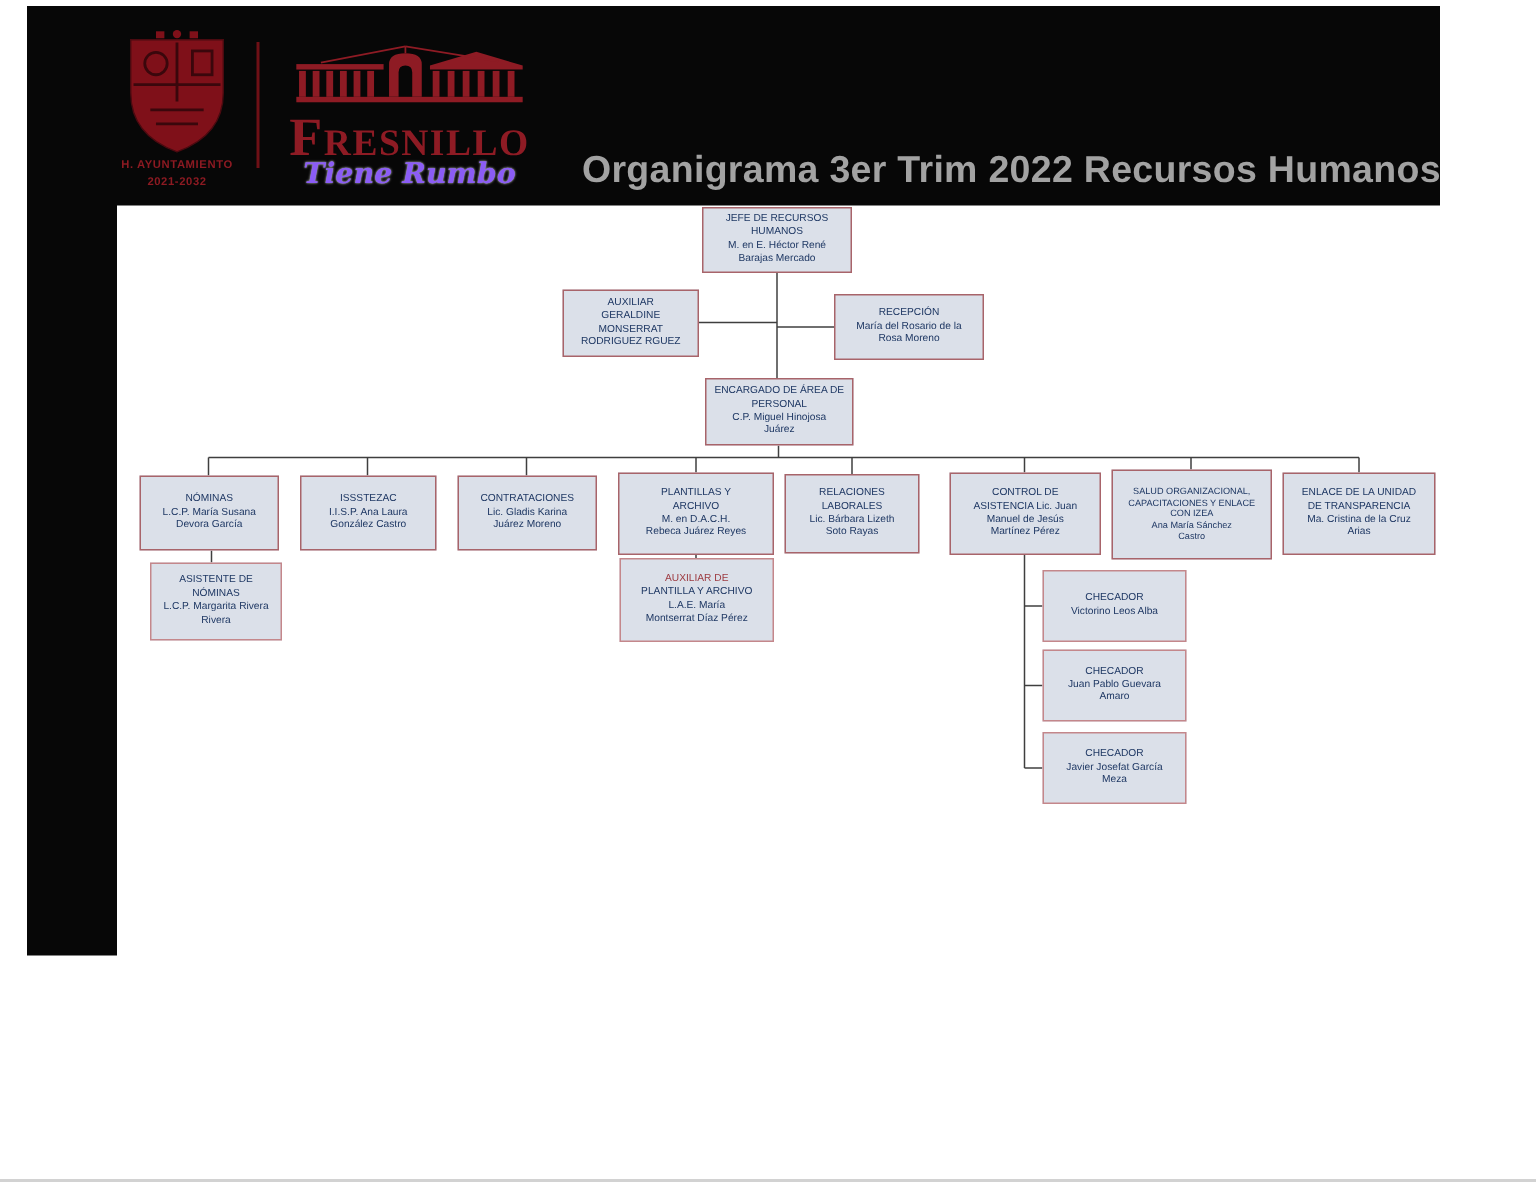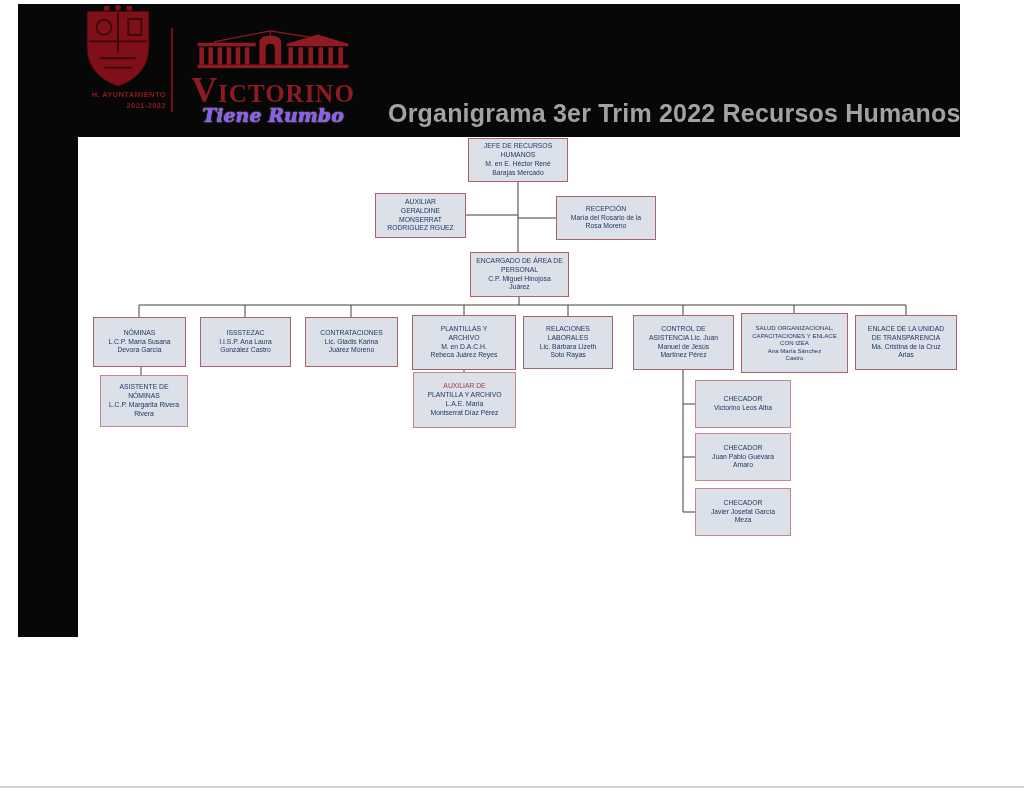--- a/index.html
+++ b/index.html
@@ -5,21 +5,21 @@
   html,body{margin:0;padding:0;}
   body{
     width:1024px;height:791px;position:relative;background:#ffffff;
     font-family:"Liberation Sans", sans-serif;overflow:hidden;
   }
   
   .bar-top{position:absolute;left:18px;top:4px;width:942px;height:133px;background:#070707;}
   .bar-left{position:absolute;left:18px;top:4px;width:60px;height:633px;background:#070707;}
 
   
-  .crest-block{position:absolute;left:70px;top:4px;width:96px;text-align:right;}
+  .crest-block{position:absolute;left:70px;top:19px;width:96px;text-align:center;}
   .crest-block svg{display:block;margin:0 auto;}
   .crest-caption{font-size:7.5px;font-weight:bold;color:#8c1a22;letter-spacing:.4px;line-height:1.4;}
 
   .brand-divider{position:absolute;left:171px;top:28px;width:2px;height:84px;background:#6e1016;}
 
   
   .brand-block{position:absolute;left:182px;top:30px;width:182px;text-align:center;}
   .brand-name{
     font-family:"Liberation Serif", serif;font-variant:small-caps;font-weight:bold;
     font-size:36px;line-height:.9;color:#8e1b24;letter-spacing:1px;
@@ -101,21 +101,21 @@
       <rect x="135" y="19" width="5" height="19"></rect>
       <rect x="146" y="19" width="5" height="19"></rect>
       <rect x="157" y="19" width="5" height="19"></rect>
     </g>
     <g stroke="#8e1b24" stroke-width="1.3" fill="none">
       <line x1="82" y1="1" x2="20" y2="13"></line>
       <line x1="82" y1="1" x2="150" y2="12"></line>
       <line x1="82" y1="1" x2="82" y2="6"></line>
     </g>
   </svg>
-  <div class="brand-name">Victorino</div>
+  <div class="brand-name">Fresnillo</div>
   <div class="brand-tagline">Tiene Rumbo</div>
 </div>
 
 <div class="page-title">Organigrama 3er Trim 2022 Recursos Humanos</div>
 
 <svg class="connectors" width="1024" height="791">
 
   <line x1="518" y1="182" x2="518" y2="252"></line>
 
   <line x1="466" y1="215" x2="518" y2="215"></line>

